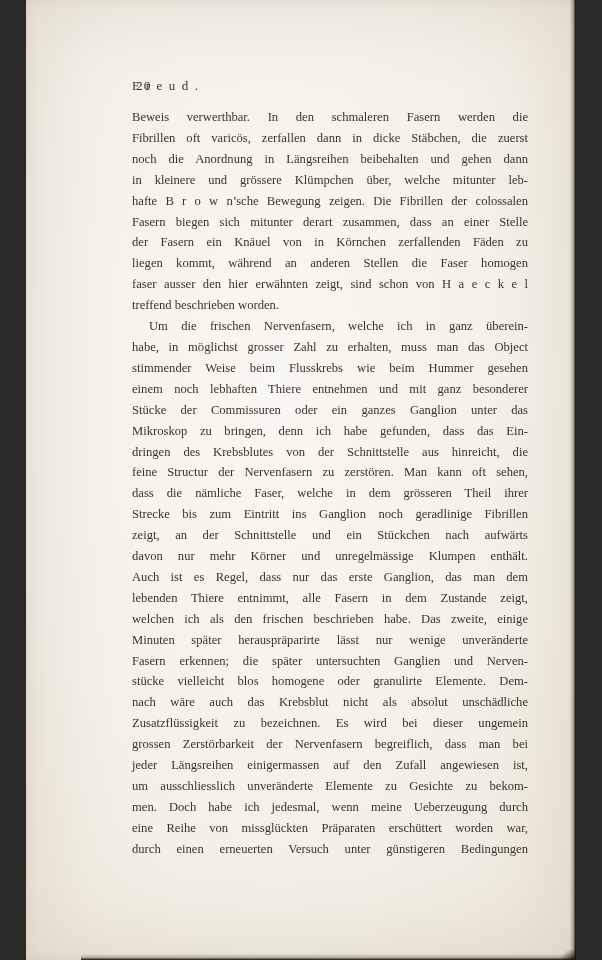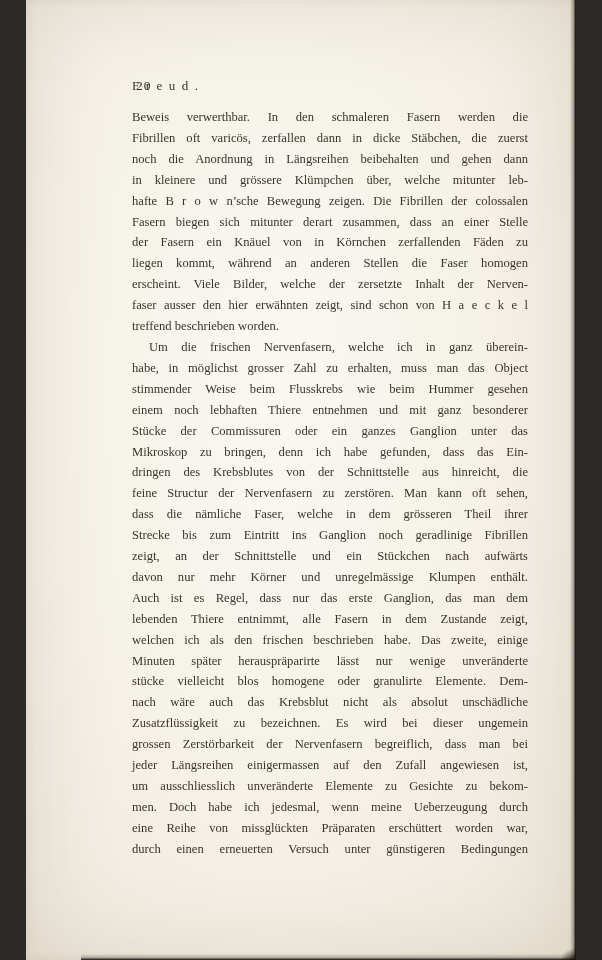--- a/index.html
+++ b/index.html
@@ -93,41 +93,41 @@
   <div class="text-block">
       <div class="paragraph">
         <div class="line">Beweis verwerthbar. In den schmaleren Fasern werden die</div>
         <div class="line">Fibrillen oft varicös, zerfallen dann in dicke Stäbchen, die zuerst</div>
         <div class="line">noch die Anordnung in Längsreihen beibehalten und gehen dann</div>
         <div class="line">in kleinere und grössere Klümpchen über, welche mitunter leb-</div>
         <div class="line">hafte B r o w n’sche Bewegung zeigen. Die Fibrillen der colossalen</div>
         <div class="line">Fasern biegen sich mitunter derart zusammen, dass an einer Stelle</div>
         <div class="line">der Fasern ein Knäuel von in Körnchen zerfallenden Fäden zu</div>
         <div class="line">liegen kommt, während an anderen Stellen die Faser homogen</div>
-        <div class="line">erscheint. Viele Bilder, welche der zersetzte Inhalt der Nerven-</div>
         <div class="line">faser ausser den hier erwähnten zeigt, sind schon von H a e c k e l</div>
         <div class="line">treffend beschrieben worden.</div>
       </div>
       <div class="paragraph justify-last">
         <div class="line indent">Um die frischen Nervenfasern, welche ich in ganz überein-</div>
         <div class="line">habe, in möglichst grosser Zahl zu erhalten, muss man das Object</div>
         <div class="line">stimmender Weise beim Flusskrebs wie beim Hummer gesehen</div>
         <div class="line">einem noch lebhaften Thiere entnehmen und mit ganz besonderer</div>
         <div class="line">Stücke der Commissuren oder ein ganzes Ganglion unter das</div>
         <div class="line">Mikroskop zu bringen, denn ich habe gefunden, dass das Ein-</div>
         <div class="line">dringen des Krebsblutes von der Schnittstelle aus hinreicht, die</div>
         <div class="line">feine Structur der Nervenfasern zu zerstören. Man kann oft sehen,</div>
         <div class="line">dass die nämliche Faser, welche in dem grösseren Theil ihrer</div>
         <div class="line">Strecke bis zum Eintritt ins Ganglion noch geradlinige Fibrillen</div>
         <div class="line">zeigt, an der Schnittstelle und ein Stückchen nach aufwärts</div>
         <div class="line">davon nur mehr Körner und unregelmässige Klumpen enthält.</div>
         <div class="line">Auch ist es Regel, dass nur das erste Ganglion, das man dem</div>
         <div class="line">lebenden Thiere entnimmt, alle Fasern in dem Zustande zeigt,</div>
         <div class="line">welchen ich als den frischen beschrieben habe. Das zweite, einige</div>
         <div class="line">Minuten später herauspräparirte lässt nur wenige unveränderte</div>
+        <div class="line">Fasern erkennen; die später untersuchten Ganglien und Nerven-</div>
         <div class="line">stücke vielleicht blos homogene oder granulirte Elemente. Dem-</div>
         <div class="line">nach wäre auch das Krebsblut nicht als absolut unschädliche</div>
         <div class="line">Zusatzflüssigkeit zu bezeichnen. Es wird bei dieser ungemein</div>
         <div class="line">grossen Zerstörbarkeit der Nervenfasern begreiflich, dass man bei</div>
         <div class="line">jeder Längsreihen einigermassen auf den Zufall angewiesen ist,</div>
         <div class="line">um ausschliesslich unveränderte Elemente zu Gesichte zu bekom-</div>
         <div class="line">men. Doch habe ich jedesmal, wenn meine Ueberzeugung durch</div>
         <div class="line">eine Reihe von missglückten Präparaten erschüttert worden war,</div>
         <div class="line">durch einen erneuerten Versuch unter günstigeren Bedingungen</div>
       </div>

